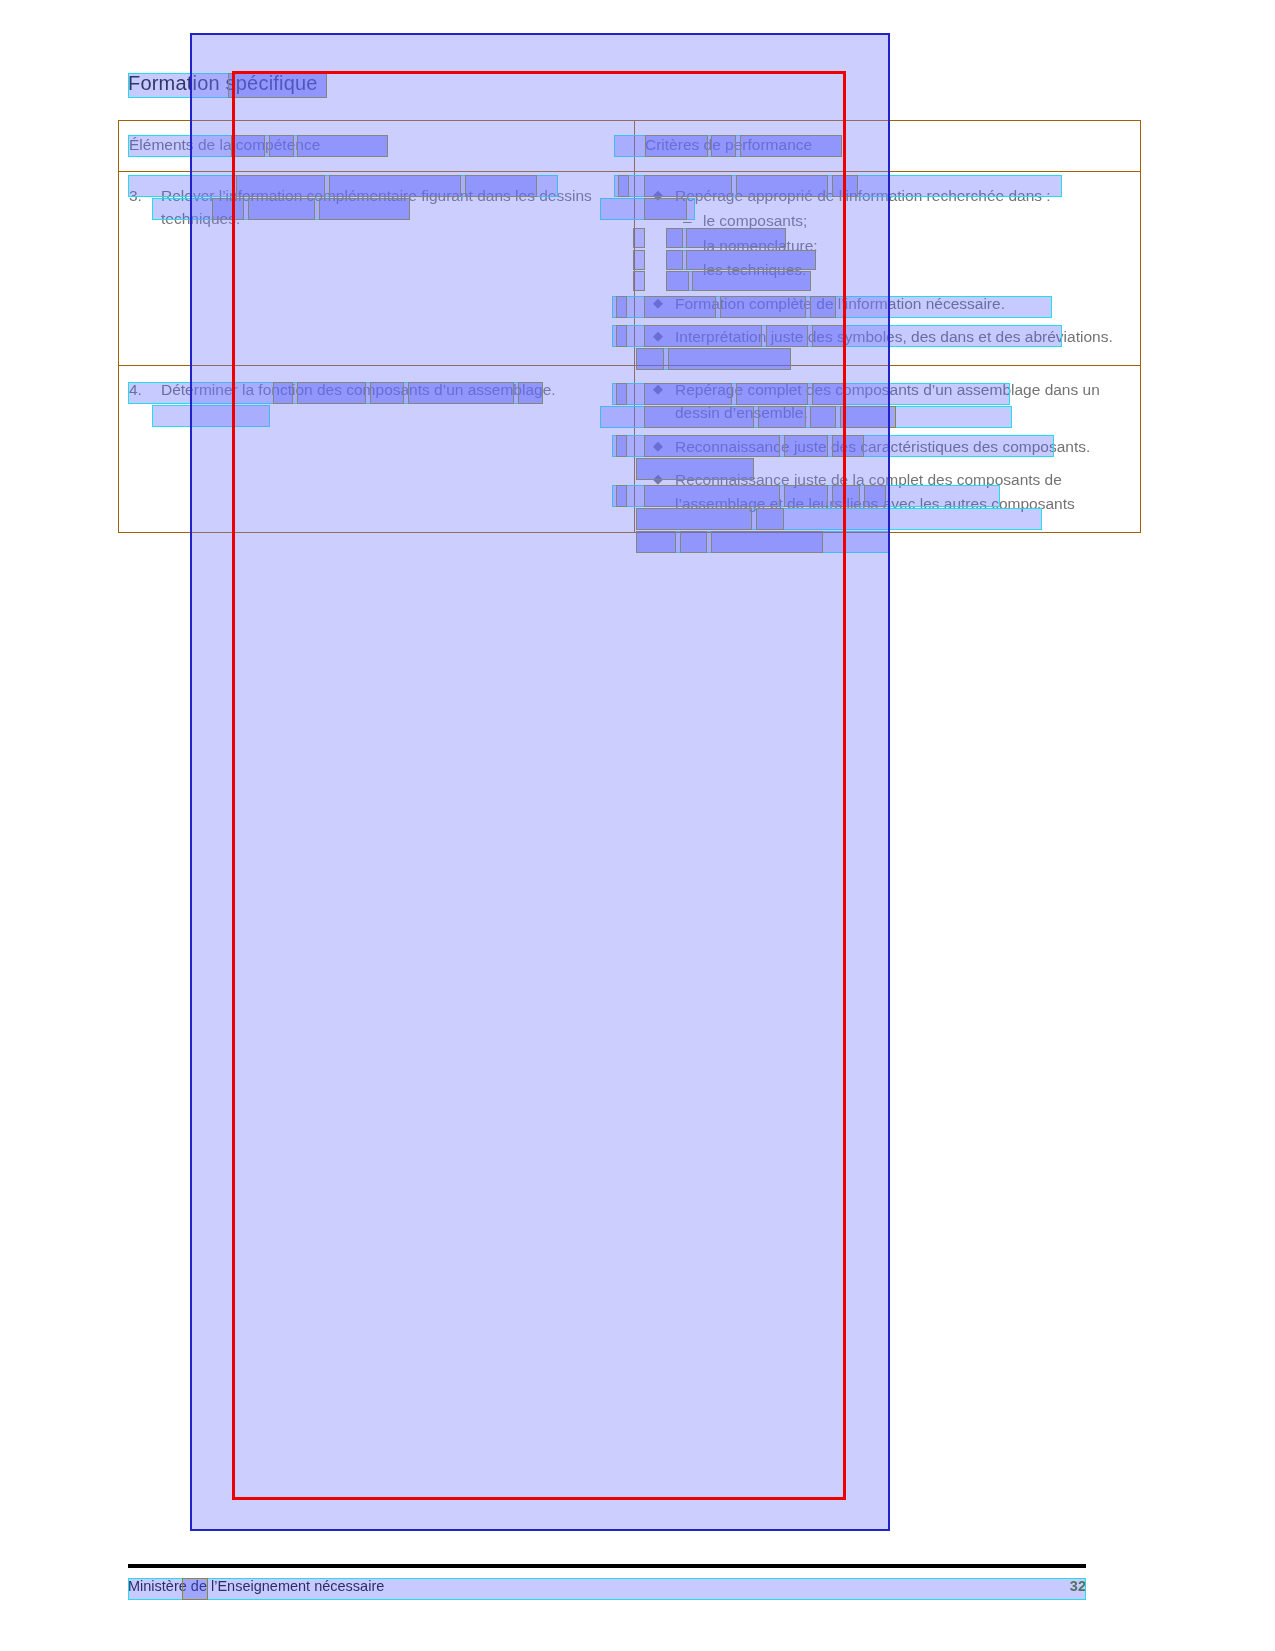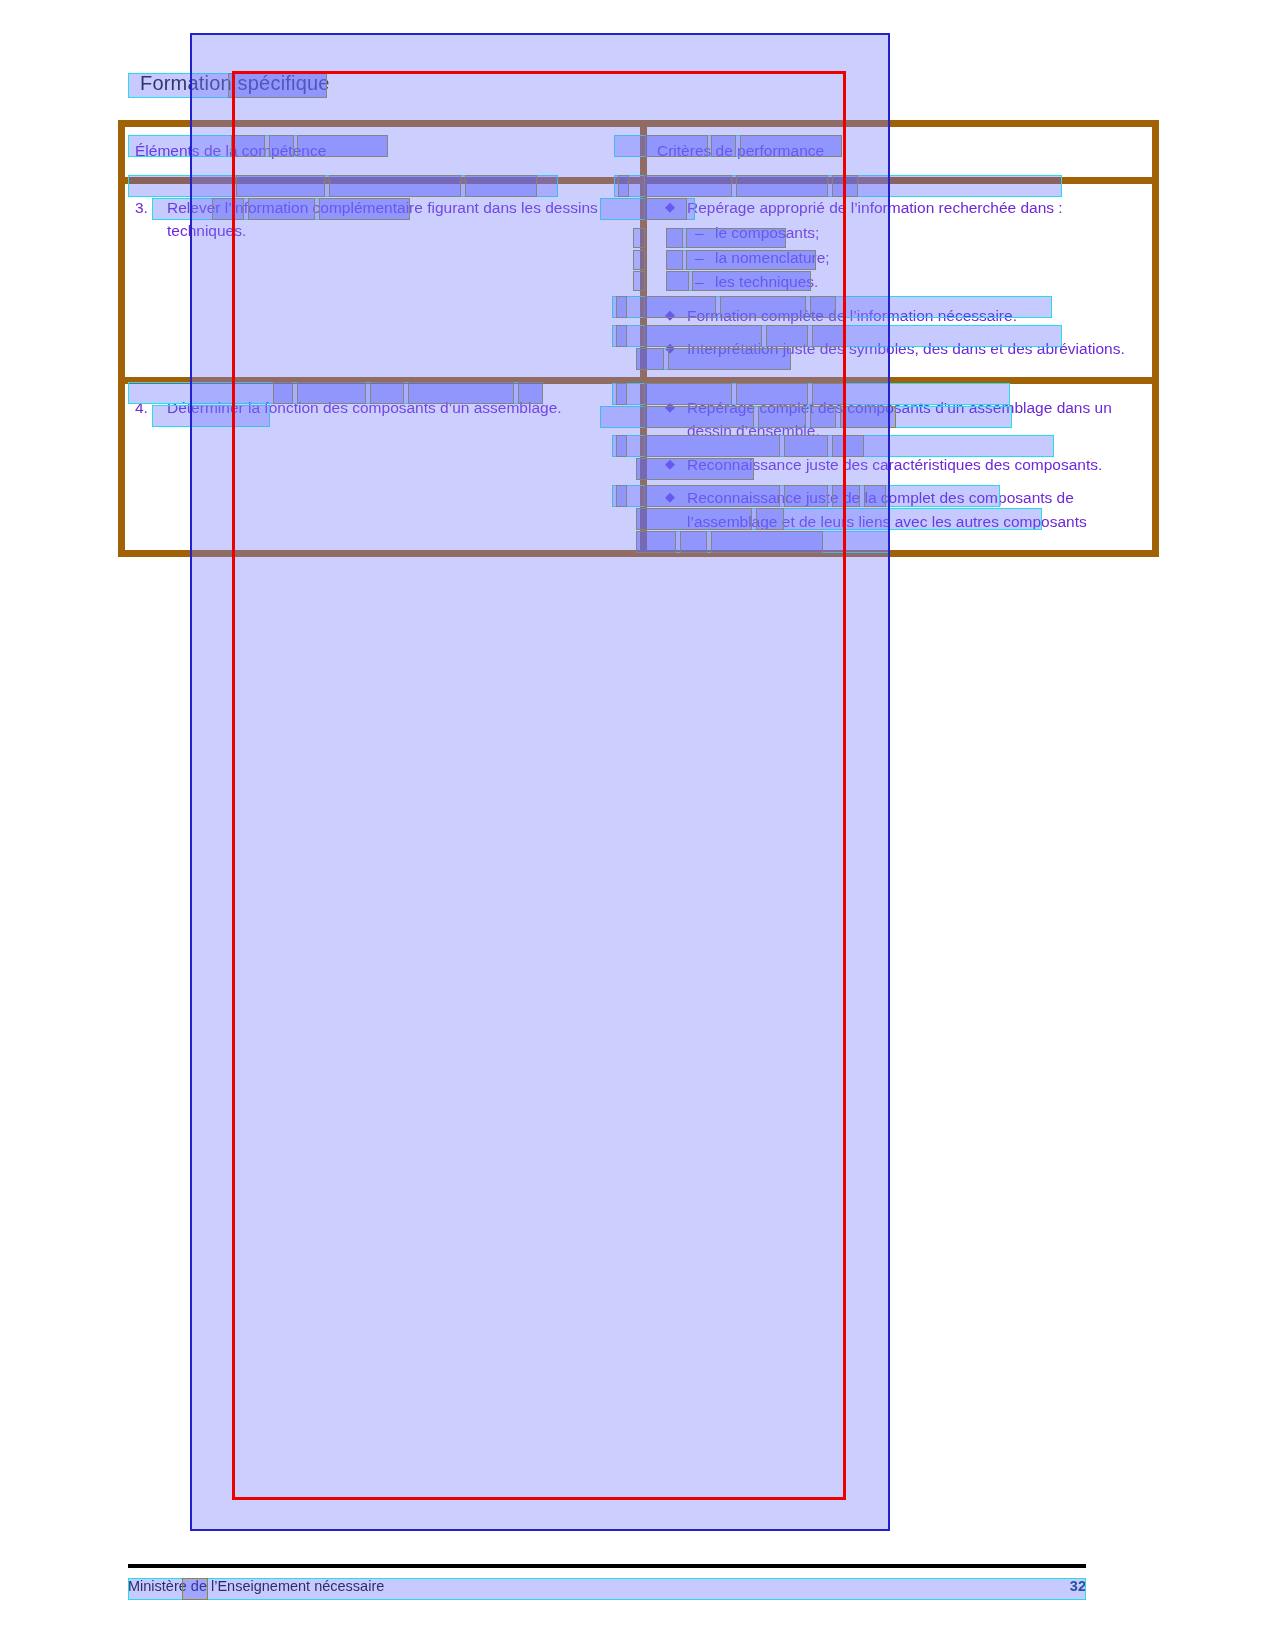--- a/index.html
+++ b/index.html
@@ -44,42 +44,42 @@
   .page {
     position: absolute;
     left: 0; top: 0;
     width: 1275px;
     height: 1651px;
     z-index: 2;
   }
 
   .section-title {
     position: absolute;
-    left: 140px;
+    left: 128px;
     top: 72px;
     font-size: 20px;
     color: #1c1c1c;
     letter-spacing: .2px;
   }
 
   table.comp-table {
     position: absolute;
     left: 118px;
     top: 120px;
     width: 980px;
     border-collapse: collapse;
     table-layout: fixed;
   }
   table.comp-table td, table.comp-table th {
-    border: 7px solid #a16207;
+    border: 1px solid #a16207;
     vertical-align: top;
     padding: 12px 10px 14px 10px;
     font-size: 15.5px;
     line-height: 1.52;
-    color: #6d28d9;
+    color: #737373;
     text-align: left;
     font-weight: normal;
   }
   th.col-head {
     font-weight: bold;
     font-size: 16px;
     padding-top: 14px;
     padding-bottom: 10px;
   }
   .col-a { width: 495px; }
@@ -143,21 +143,21 @@
     color: #111;
   }
   .footer-page {
     position: absolute;
     left: 1046px;
     top: 1578px;
     width: 40px;
     text-align: right;
     font-size: 14.5px;
     font-weight: bold;
-    color: #0c4a6e;
+    color: #4d7c0f;
   }
 
   
   .hl-layer {
     position: absolute;
     left: 0; top: 0;
     width: 1275px; height: 1651px;
     z-index: 4;
     pointer-events: none;
   }

